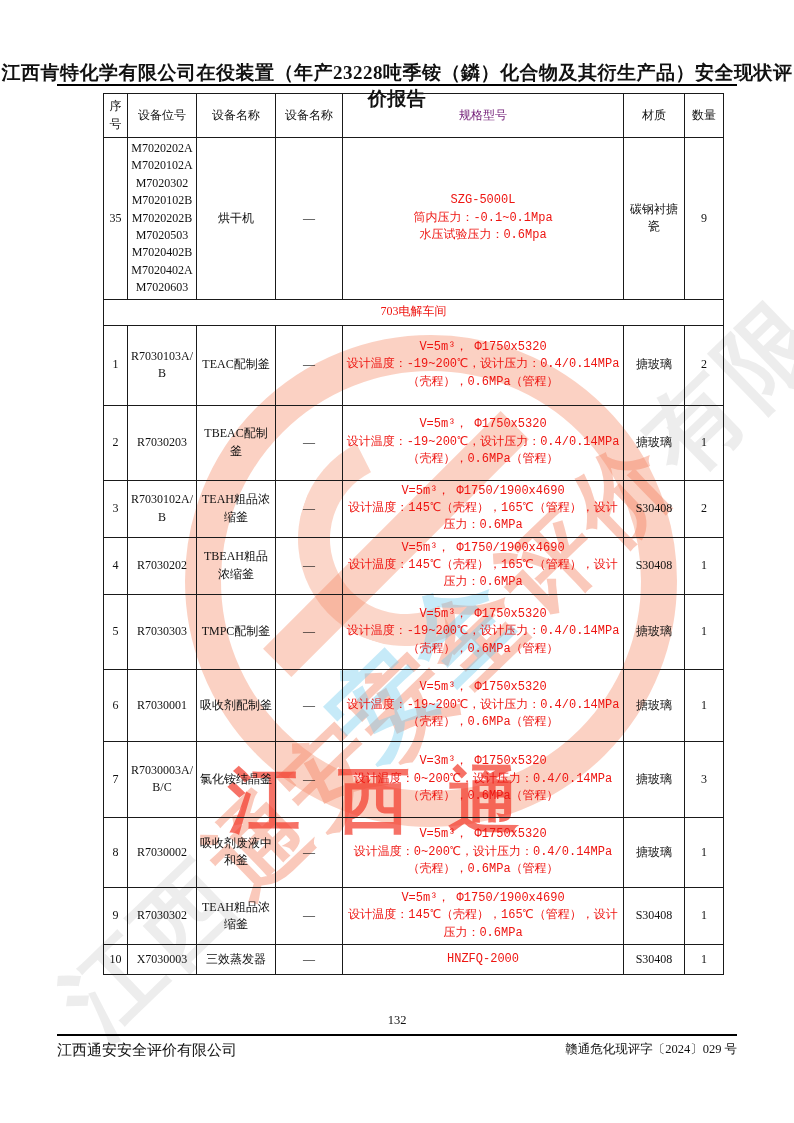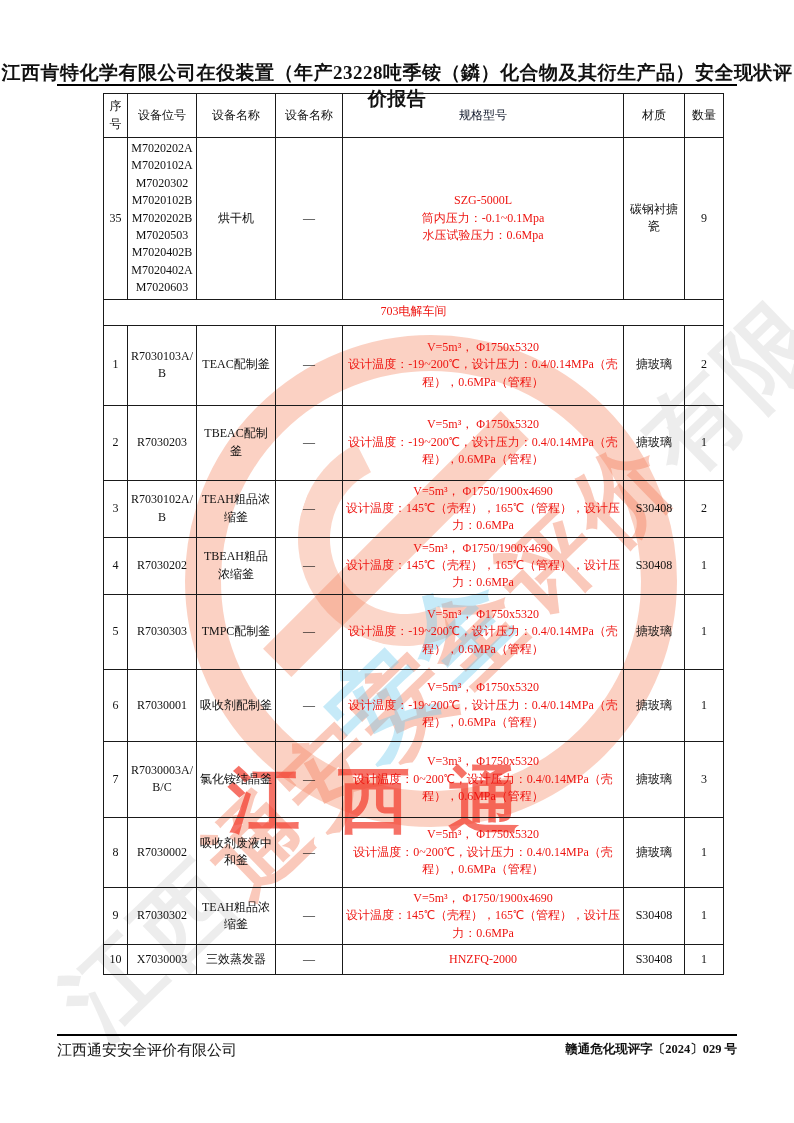--- a/index.html
+++ b/index.html
@@ -26,28 +26,28 @@
   
   .content{position:absolute;inset:0;z-index:1;}
   .doc-title{position:absolute;top:60px;left:0;width:100%;text-align:center;
              font-size:19px;font-weight:600;letter-spacing:0.5px;}
   .top-rule{position:absolute;top:84px;left:57px;right:57px;border-top:2px solid #000;}
   table.equip{position:absolute;top:93px;left:103px;width:620px;border-collapse:collapse;
               table-layout:fixed;}
   .equip th,.equip td{border:1px solid #1a1a1a;font-size:12px;line-height:1.45;
                       text-align:center;vertical-align:middle;padding:2px 2px;font-weight:normal;}
   .equip thead tr{height:44px;}
-  .h-spec{color:#0f172a;}
-  .c-spec{color:#ee1511;white-space:pre-line;}
+  .h-spec{color:#701a75;}
+  .c-spec{color:#ee1511;white-space:pre-line;font-family:Liberation Mono, monospace;}
   .c-section{color:#ee1511;margin-top:47px;}
   .c-tag{white-space:pre-line;word-break:break-all;font-family:Liberation Serif, serif;}
   .page-num{position:absolute;top:1013px;left:0;width:100%;text-align:center;font-size:12.5px;}
   .footer-rule{position:absolute;top:1034px;left:57px;right:57px;border-top:2px solid #000;}
   .footer-left{position:absolute;top:1041px;left:57px;font-size:15px;}
-  .footer-right{position:absolute;top:1041px;right:57px;font-size:12.5px;font-weight:bold;}
+  .footer-right{position:absolute;top:1041px;right:57px;font-size:12.5px;font-weight:normal;}
 </style>
 </head>
 <body>
 
 <div class="page">
 
   <div class="wm">
     <div class="wm-diag"><span class="wm-gray">江西</span><span class="wm-salmon">通安安全评价</span><span class="wm-gray">有限公司</span></div>
     <div class="wm-circle"></div>
     <div class="wm-bar"></div>
@@ -199,17 +199,18 @@
             <td class="c-tag">X7030003</td>
             <td class="c-name">三效蒸发器</td>
             <td class="c-name2">—</td>
             <td class="c-spec">HNZFQ-2000</td>
             <td class="c-mat">S30408</td>
             <td class="c-qty">1</td>
           </tr>
         </tbody>
     </table>
 
+    <div class="page-num">132</div>
     <div class="footer-rule"></div>
     <div class="footer-left">江西通安安全评价有限公司</div>
     <div class="footer-right">赣通危化现评字〔2024〕029 号</div>
   </div>
 </div>
 
 </body></html>

